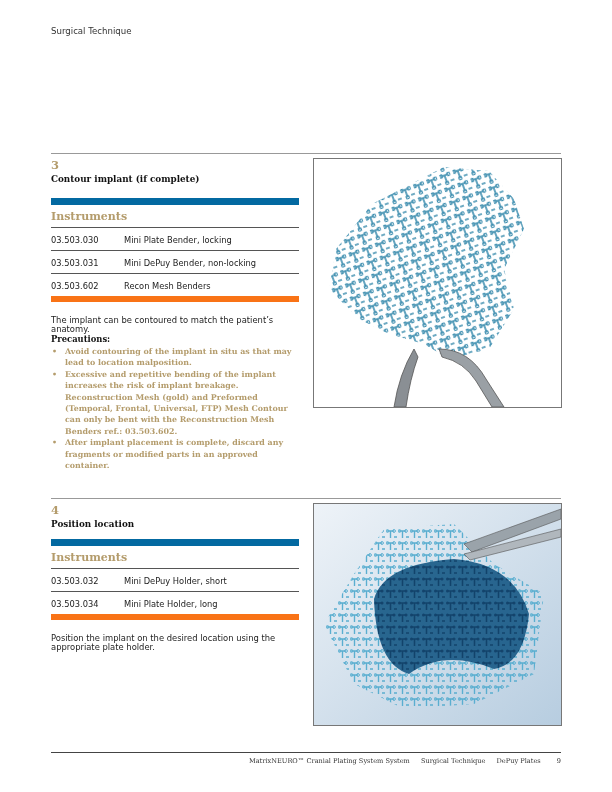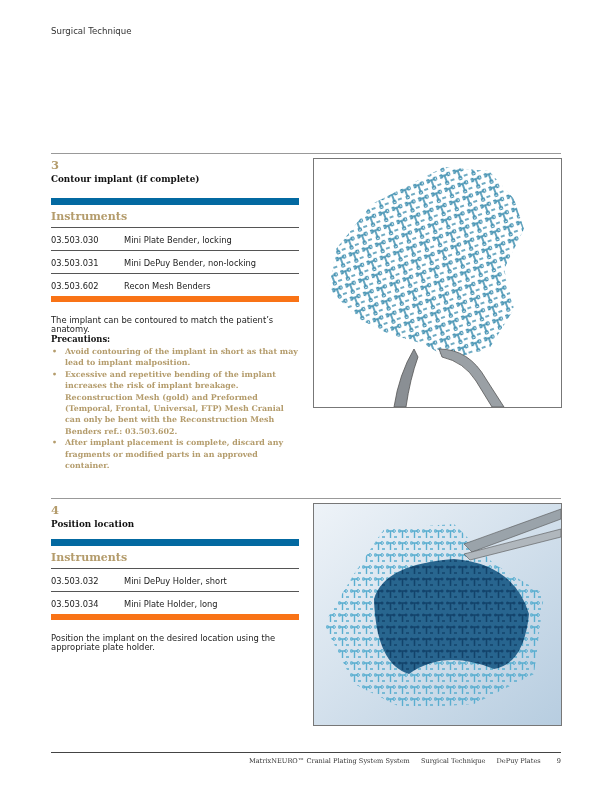--- a/index.html
+++ b/index.html
@@ -50,22 +50,22 @@
     </tr>
     <tr>
       <td class="code">03.503.602</td>
       <td>Recon Mesh Benders</td>
     </tr>
   </tbody>
     </table>
   <div class="para">The implant can be contoured to match the patient’s anatomy.</div>
   <div class="prec-title">Precautions:</div>
   <ul class="prec">
-    <li><span class="bullet">•</span><span>Avoid contouring of the implant in short as that may lead to implant malposition.</span></li>
-    <li><span class="bullet">•</span><span>Excessive and repetitive bending of the implant increases the risk of implant breakage. Reconstruction Mesh (gold) and Preformed (Temporal, Frontal, Universal, FTP) Mesh Cranial can only be bent with the Reconstruction Mesh Benders ref.: 03.503.602.</span></li>
+    <li><span class="bullet">•</span><span>Avoid contouring of the implant in situ as that may lead to location malposition.</span></li>
+    <li><span class="bullet">•</span><span>Excessive and repetitive bending of the implant increases the risk of implant breakage. Reconstruction Mesh (gold) and Preformed (Temporal, Frontal, Universal, FTP) Mesh Contour can only be bent with the Reconstruction Mesh Benders ref.: 03.503.602.</span></li>
     <li><span class="bullet">•</span><span>After implant placement is complete, discard any fragments or modified parts in an approved container.</span></li>
   </ul>
 </div>
 
 <div class="figure" style="left:313px; top:158px; width:247px; height:248px;">
   <svg width="247" height="248" viewBox="0 0 247 248">
     <defs>
       <pattern id="mesh1" width="14" height="14" patternUnits="userSpaceOnUse" patternTransform="rotate(-20)">
         <rect width="14" height="14" fill="none"></rect>
         <path d="M1 4 H9 M5 4 V12 M9 11 H13" stroke="#3f8fb0" stroke-width="1.6" fill="none"></path>

